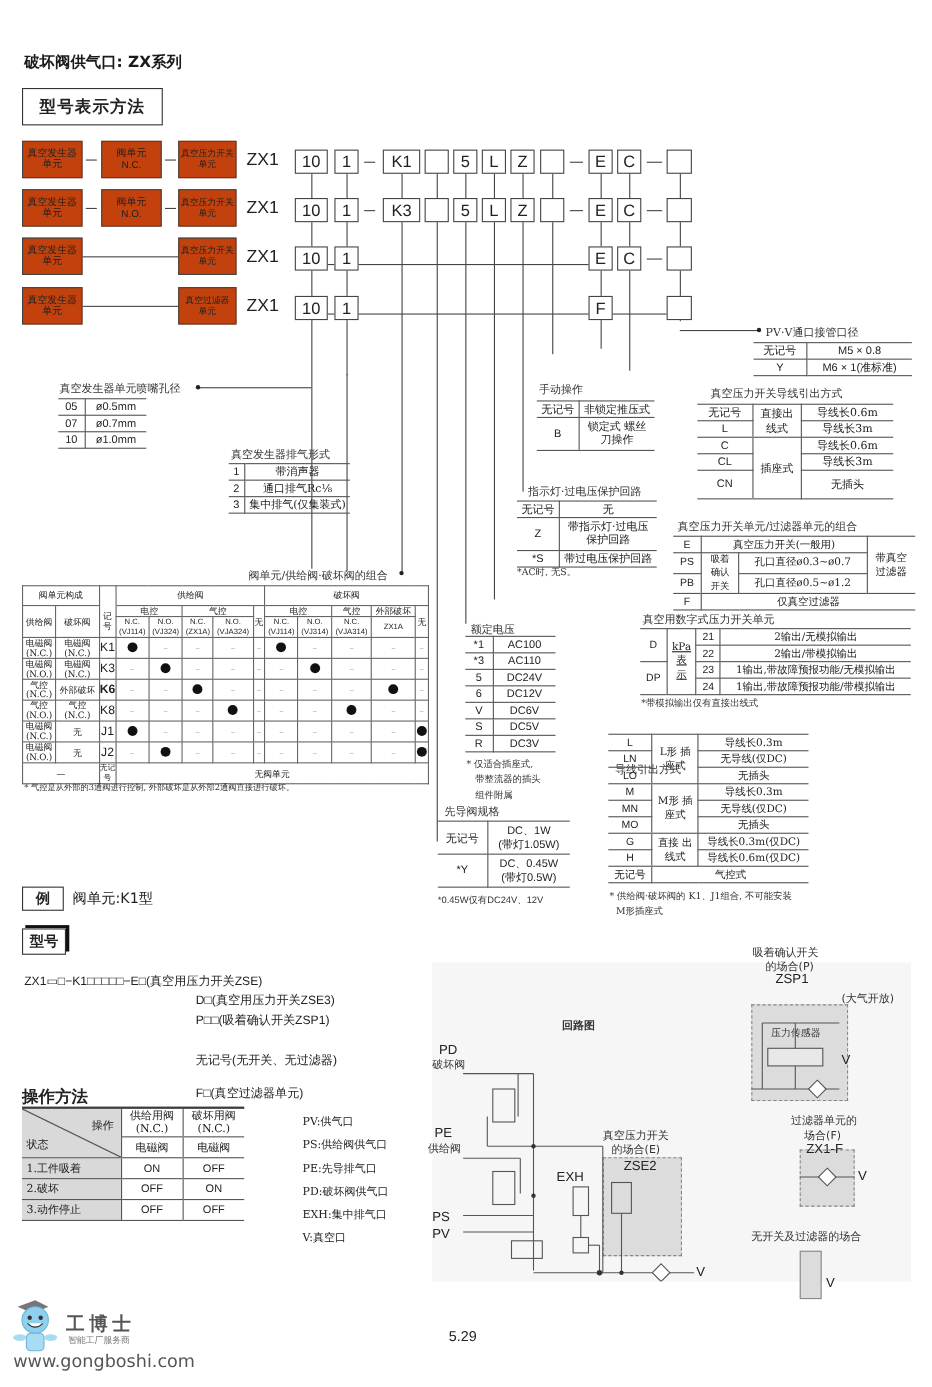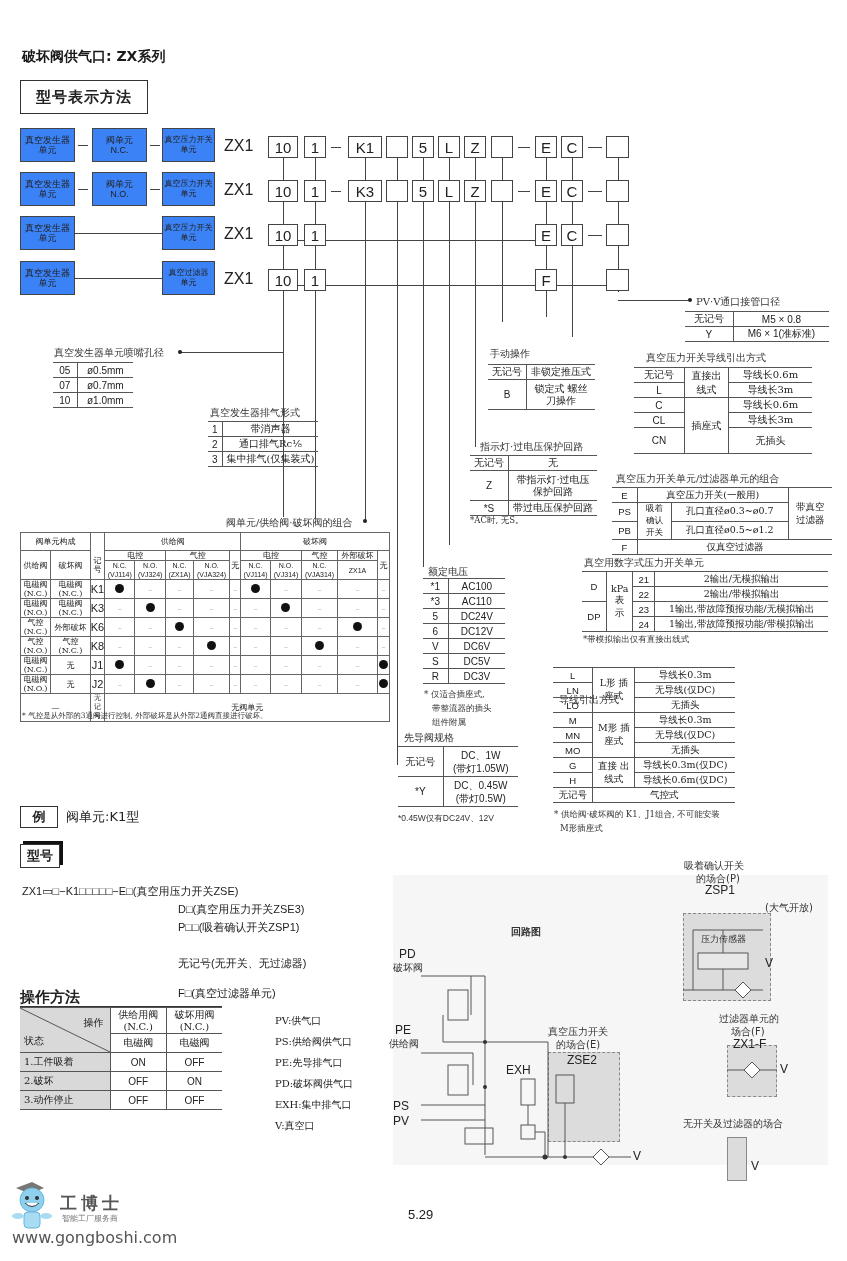--- a/index.html
+++ b/index.html
@@ -5,21 +5,21 @@
   * { box-sizing: border-box; margin: 0; padding: 0; }
   html, body { width: 847px; height: 1261px; background: #ffffff; overflow: hidden; }
   body { position: relative; font-family: "DejaVu Sans", "Liberation Sans", sans-serif; color: #222; }
   .abs { position: absolute; }
   .serif { font-family: "DejaVu Serif", "Liberation Serif", serif; }
   .sans { font-family: "Liberation Sans", "DejaVu Sans", sans-serif; }
 
   .page-title { left: 22px; top: 48px; font-size: 14px; font-weight: bold; color: #1a1a1a; }
   .section-box { left: 20px; top: 80px; width: 128px; height: 34px; border: 1.5px solid #333; font-size: 15px; font-weight: bold; display:flex; align-items:center; justify-content:center; letter-spacing: 1px; }
 
-  .unit-box { position:absolute; border: 1px solid #444; font-size: 9px; line-height: 10px; text-align:center; display:flex; flex-direction:column; align-items:center; justify-content:center; background:#3b82f6; }
+  .unit-box { position:absolute; border: 1px solid #444; font-size: 9px; line-height: 10px; text-align:center; display:flex; flex-direction:column; align-items:center; justify-content:center; background:#c2410c; }
   .dash { position:absolute; height:1px; background:#444; }
   .zx { position:absolute; font-size: 16px; font-family: "Liberation Sans", sans-serif; color:#222; }
   .code-box { position:absolute; border:1px solid #444; font-size:15px; font-family: "Liberation Sans", sans-serif; display:flex; align-items:center; justify-content:center; background:#fff; height:22px; }
   .vline { position:absolute; width:1px; background:#444; }
   .hline { position:absolute; height:1px; background:#444; }
   .dot { position:absolute; width:4px; height:4px; border-radius:50%; background:#222; }
 
   table.spec { border-collapse: collapse; font-size: 10px; position:absolute; }
   table.spec td { border-top: 1px solid #555; border-bottom: 1px solid #555; padding: 0 4px; height: 15px; text-align:center; white-space:nowrap; }
   table.spec td.sep { border-right: 1px solid #555; }
@@ -389,21 +389,21 @@
         <td style="white-space: pre-line; color: rgb(170, 170, 170);">–</td>
         <td style="white-space: pre-line;"><span class="bullet"></span></td>
         <td style="white-space: pre-line; color: rgb(170, 170, 170);">–</td>
         <td style="white-space: pre-line; color: rgb(170, 170, 170);">–</td>
         <td style="white-space: pre-line; color: rgb(170, 170, 170);">–</td>
       </tr>
       <tr>
         <td style="white-space: pre-line;">气控
 (N.C.)</td>
         <td style="white-space: pre-line;">外部破坏</td>
-        <td class="sans b" style="white-space: pre-line;">K6</td>
+        <td class="sans b" style="white-space: pre-line; font-weight: bold;">K6</td>
         <td style="white-space: pre-line; color: rgb(170, 170, 170);">–</td>
         <td style="white-space: pre-line; color: rgb(170, 170, 170);">–</td>
         <td style="white-space: pre-line;"><span class="bullet"></span></td>
         <td style="white-space: pre-line; color: rgb(170, 170, 170);">–</td>
         <td style="white-space: pre-line; color: rgb(170, 170, 170);">–</td>
         <td style="white-space: pre-line; color: rgb(170, 170, 170);">–</td>
         <td style="white-space: pre-line; color: rgb(170, 170, 170);">–</td>
         <td style="white-space: pre-line; color: rgb(170, 170, 170);">–</td>
         <td style="white-space: pre-line;"><span class="bullet"></span></td>
         <td style="white-space: pre-line; color: rgb(170, 170, 170);">–</td>
@@ -466,21 +466,21 @@
   </tr>
 </tbody>
   </table>
 <div class="note serif" style="left:22px;top:711px;font-size:7.5px;">* 气控是从外部的3通阀进行控制, 外部破坏是从外部2通阀直接进行破坏。</div>
 
 <div class="tbl-title serif" style="left:584px;top:556px;">真空用数字式压力开关单元</div>
 <table class="spec serif" style="left:582px;top:571px;width:246px;font-size:9.5px;">
   <tbody>
       <tr>
         <td class="sep sans" rowspan="2">D</td>
-        <td class="sep" rowspan="4" style="white-space:normal;width:26px;">kPa 表示</td>
+        <td class="sep" rowspan="4" style="white-space:normal;width:26px;text-decoration:underline;">kPa 表示</td>
         <td class="sep sans">21</td>
         <td>2输出/无模拟输出</td>
       </tr>
   <tr>
         <td class="sep sans">22</td>
         <td>2输出/带模拟输出</td>
       </tr>
   <tr>
         <td class="sep sans" rowspan="2">DP</td>
         <td class="sep sans">23</td>

